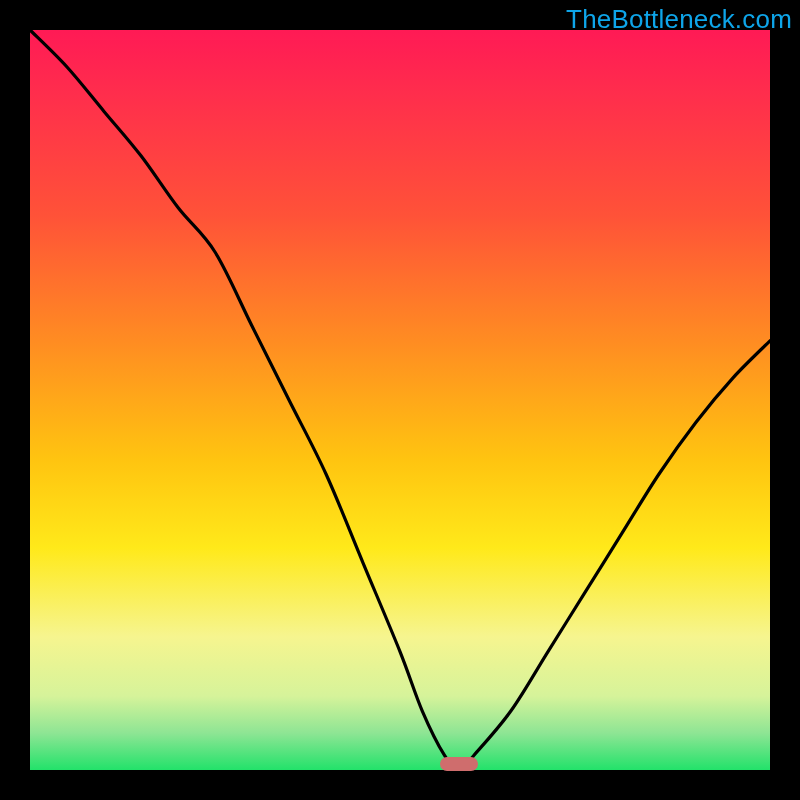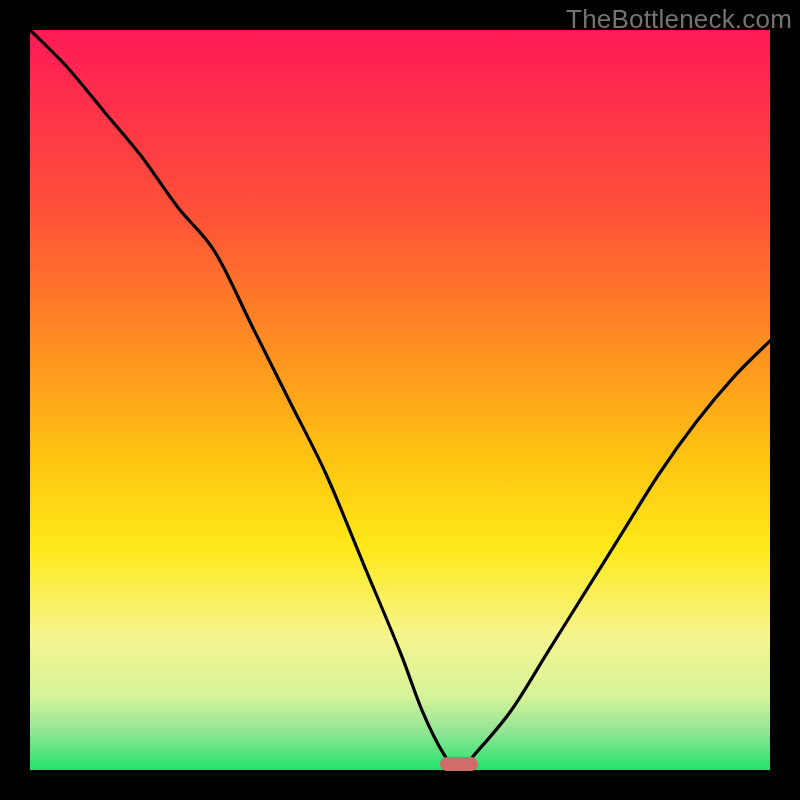--- a/index.html
+++ b/index.html
@@ -37,21 +37,21 @@
       #f6f58f 82%,
       #d6f39a 90%,
       #8ee594 95%,
       #22e26a 100%
     );
   }
   .watermark {
     position: absolute;
     top: 4px;
     right: 8px;
-    color: #737373;
+    color: #0ea5e9;
     font-size: 26px;
     font-weight: 500;
     letter-spacing: 0.2px;
     user-select: none;
   }
   svg.curve {
     position: absolute;
     left: 30px;
     top: 30px;
     width: 740px;

